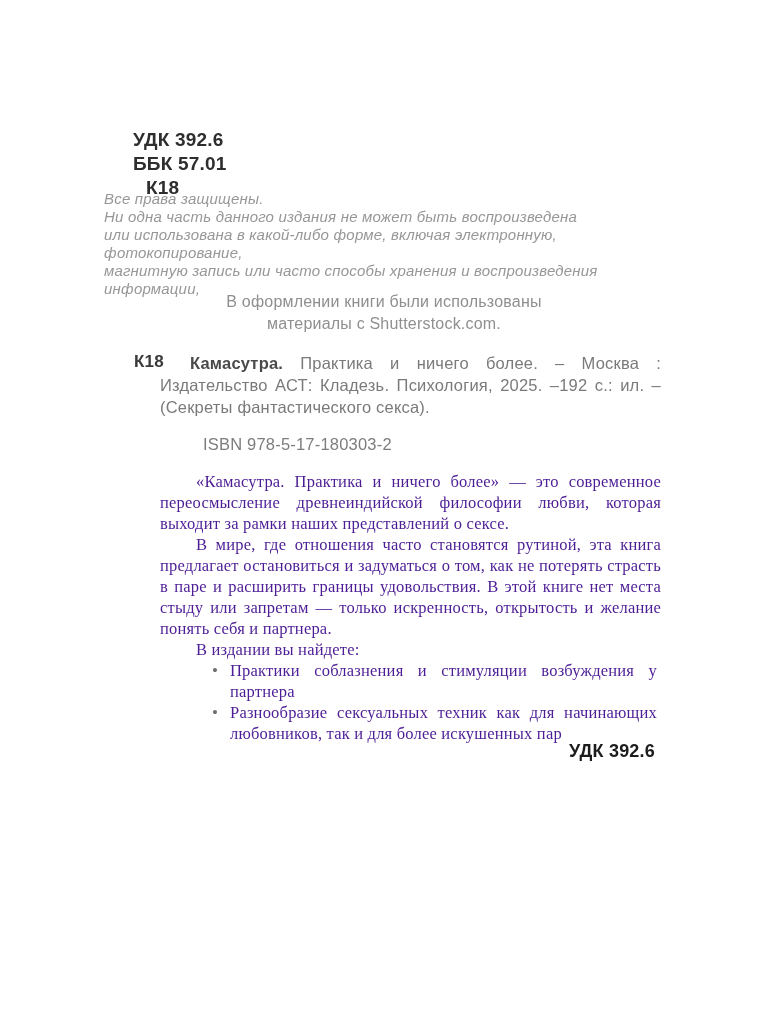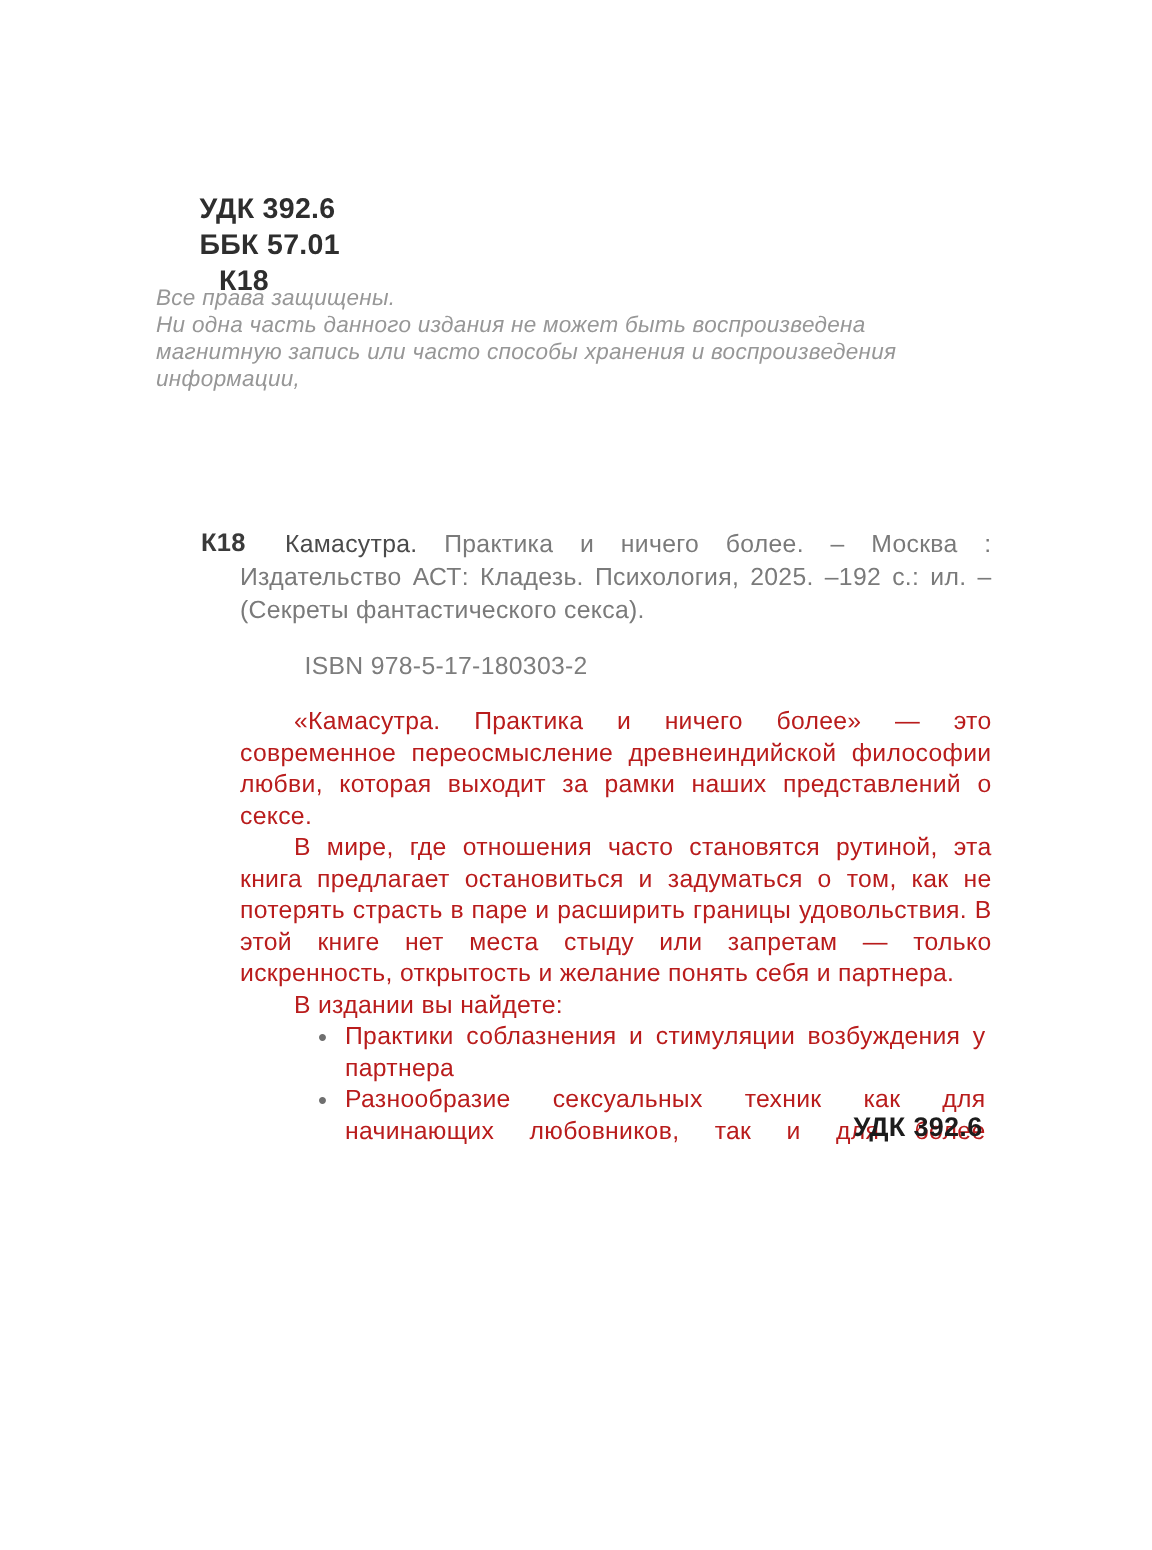--- a/index.html
+++ b/index.html
@@ -72,44 +72,45 @@
   .bib .bib-text {
     margin: 0 0 0 26px;
     text-indent: 30px;
     text-align: justify;
     font-size: 16.5px;
     line-height: 22px;
     color: #7a7a7a;
     hyphens: none;
   }
   .bib .bib-title {
-    font-weight: 400;
+    font-weight: 700;
     color: #4a4a4a;
   }
 
   .isbn-line {
     position: absolute;
     left: 203px;
     top: 435px;
     font-size: 16.5px;
     color: #7d7d7d;
     white-space: nowrap;
   }
 
   
   .annotation {
     position: absolute;
     left: 160px;
     top: 471px;
     width: 501px;
     font-size: 16.5px;
     line-height: 21px;
-    color: #b91c1c;
+    color: #4c1d95;
     text-align: justify;
     hyphens: none;
+    font-family: Liberation Serif, serif;
   }
   .annotation p {
     margin: 0;
     text-indent: 36px;
   }
   .annotation ul {
     margin: 0 4px 0 52px;
     padding: 0;
     list-style: none;
   }
@@ -159,23 +160,28 @@
 
   <div class="top-codes">
     <div>УДК 392.6</div>
     <div>ББК 57.01</div>
     <div class="code-k">К18</div>
   </div>
 
   <div class="rights">
     <div>Все права защищены.</div>
     <div>Ни одна часть данного издания не может быть воспроизведена</div>
+    <div>или использована в какой-либо форме, включая электронную, фотокопирование,</div>
     <div>магнитную запись или часто способы хранения и воспроизведения информации,</div>
   </div>
 
+  <div class="credit">
+    <div>В оформлении книги были использованы</div>
+    <div>материалы с Shutterstock.com.</div>
+  </div>
 
   <div class="bib">
     <span class="bib-code">К18</span>
     <p class="bib-text"><span class="bib-title">Камасутра.</span><span> Практика и ничего более. – Москва : Издательство АСТ: Кладезь. Психология, 2025. –192 с.: ил. – (Секреты фантастического секса).</span></p>
   </div>
 
   <div class="isbn-line">ISBN 978-5-17-180303-2</div>
 
   <div class="annotation">
     <p>«Камасутра. Практика и ничего более» — это современное переосмысление древнеиндийской философии любви, которая выходит за рамки наших представлений о сексе.</p>

